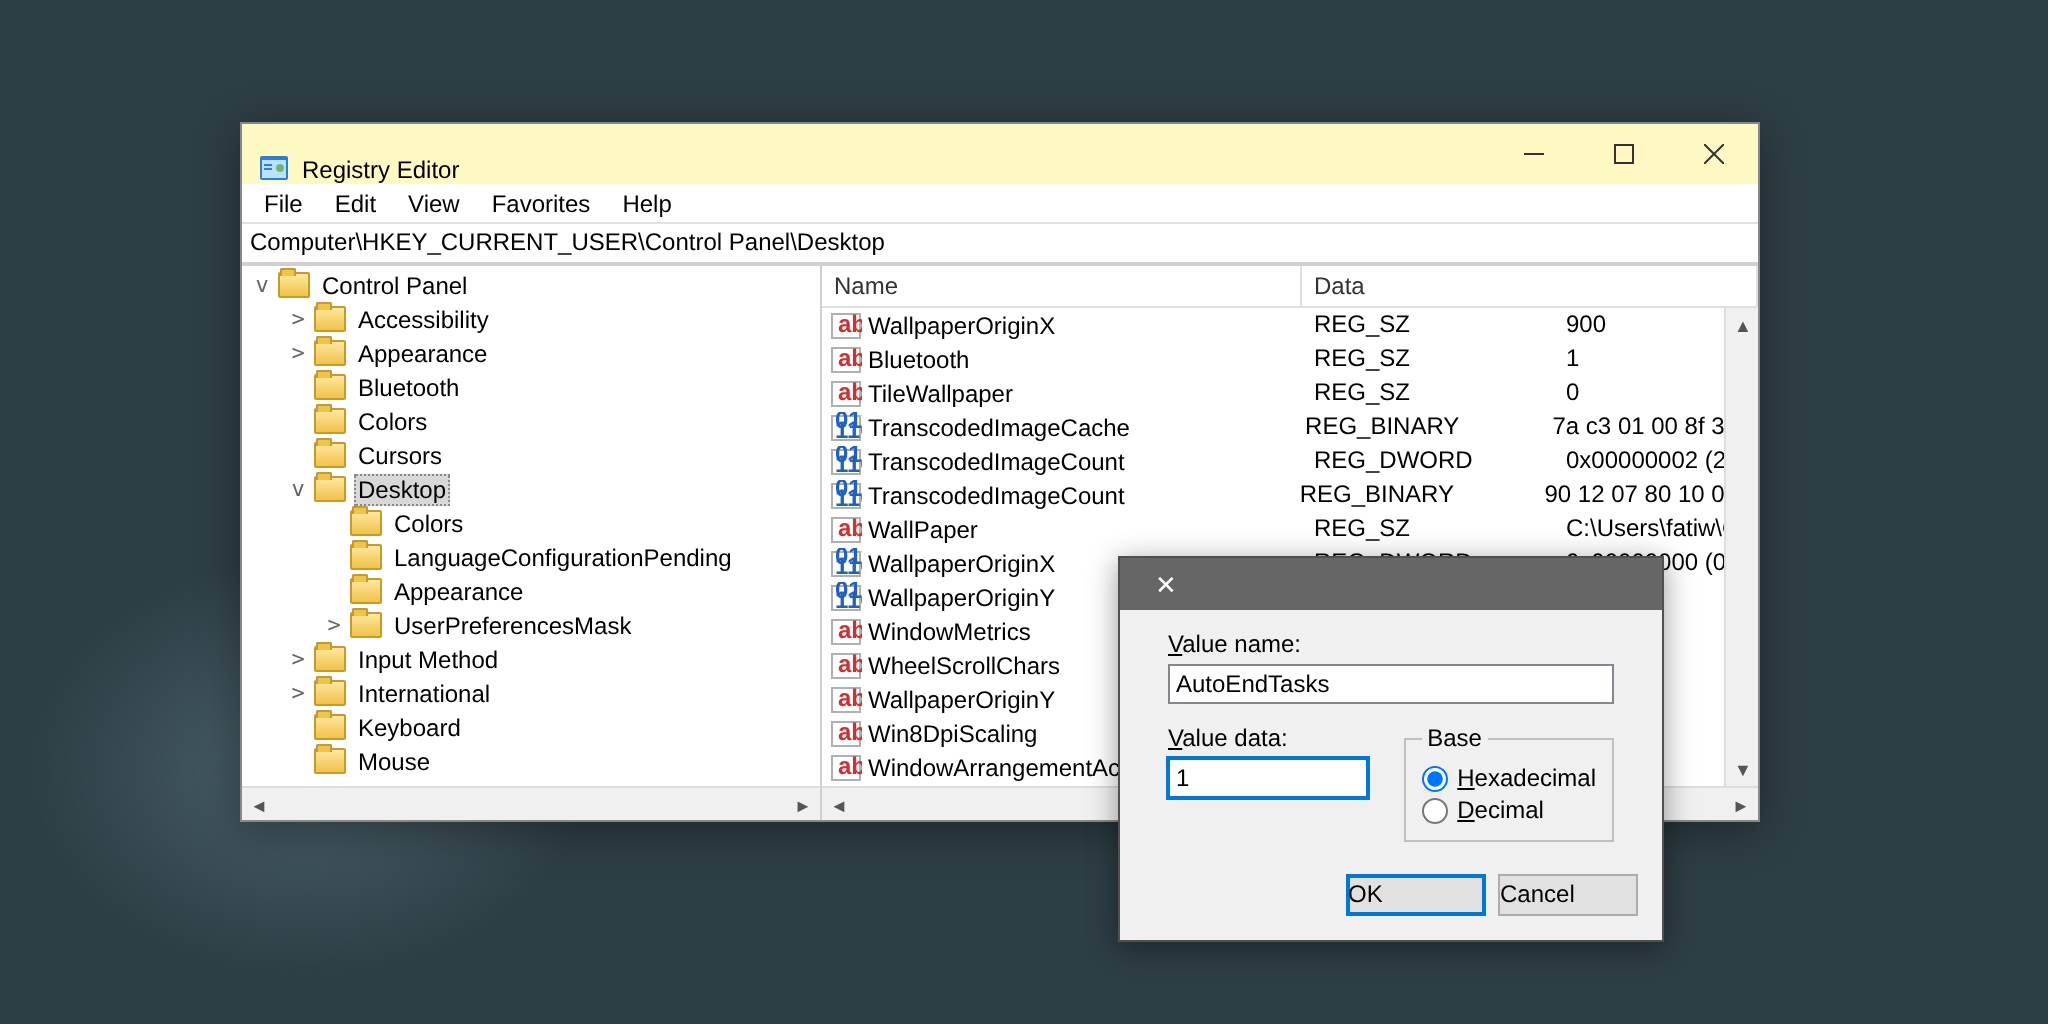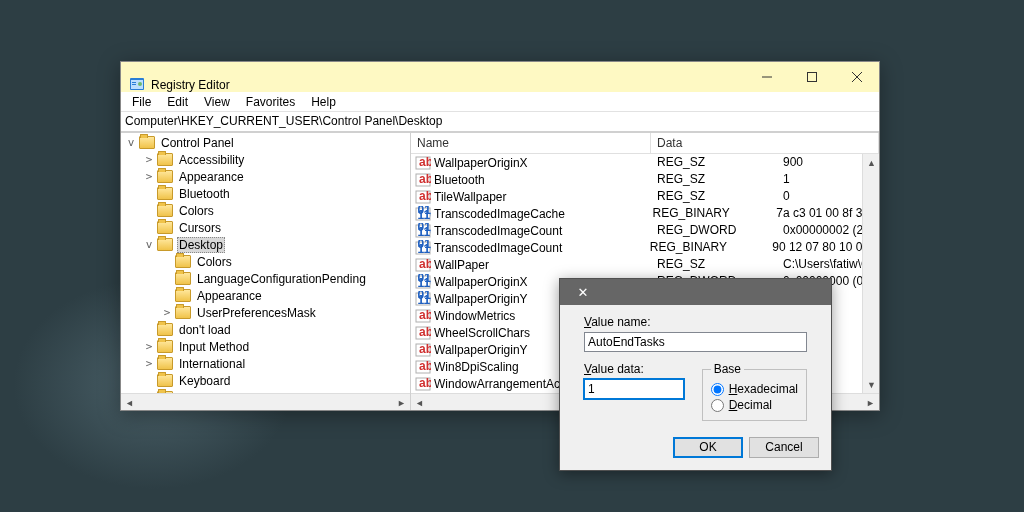--- a/index.html
+++ b/index.html
@@ -45,21 +45,21 @@
 .dinp{width:100%;border:1px solid #828790;background:#fff;padding:2px 3px;font-size:12px}
 .dinp.ro{background:#fff}
 .row2{display:flex;gap:18px;margin-top:10px}
 .c1{flex:1}
 .c2{flex:1}
 fieldset{border:1px solid #c0c0c0;padding:4px 8px 6px}
 legend{padding:0 3px}
 .radio{display:flex;align-items:center;margin:2px 0}
 .radio input{margin-right:5px}
 .dbtns{display:flex;justify-content:flex-end;gap:6px;padding:10px 12px 12px}
-.dbtn{width:70px;height:21px;background:#e1e1e1;border:1px solid #adadad;text-align:center;line-height:19px}
+.dbtn{width:70px;height:21px;background:#e1e1e1;border:1px solid #adadad;line-height:19px}
 .dbtn.def{border:1px solid #0078d7;box-shadow:0 0 0 1px #0078d7 inset}
 .sbw{position:absolute;right:0;top:0;bottom:0;width:17px;background:#f0f0f0;border-left:1px solid #ddd}
 .sbt{width:17px;height:17px;display:flex;align-items:center;justify-content:center;color:#555;font-size:9px}
 .sbh{position:absolute;left:0;right:0;bottom:0;height:17px;background:#f0f0f0;border-top:1px solid #ddd}
 .sbh .sbt{display:inline-flex}
 .vdata{width:246px}
 .c1s{width:240px}
 .c2s{width:126px}
 </style>
 </head>
@@ -157,25 +157,20 @@
             <span class="tw"></span>
             <span class="folder"></span>
             <span class="tlab">Appearance</span>
           </div>
           <div class="tnode" style="padding-left:38px">
             <span class="tw">&gt;</span>
             <span class="folder"></span>
             <span class="tlab">UserPreferencesMask</span>
           </div>
           <div class="tnode" style="padding-left:20px">
-            <span class="tw"></span>
-            <span class="folder"></span>
-            <span class="tlab">don't load</span>
-          </div>
-          <div class="tnode" style="padding-left:20px">
             <span class="tw">&gt;</span>
             <span class="folder"></span>
             <span class="tlab">Input Method</span>
           </div>
           <div class="tnode" style="padding-left:20px">
             <span class="tw">&gt;</span>
             <span class="folder"></span>
             <span class="tlab">International</span>
           </div>
           <div class="tnode" style="padding-left:20px">

